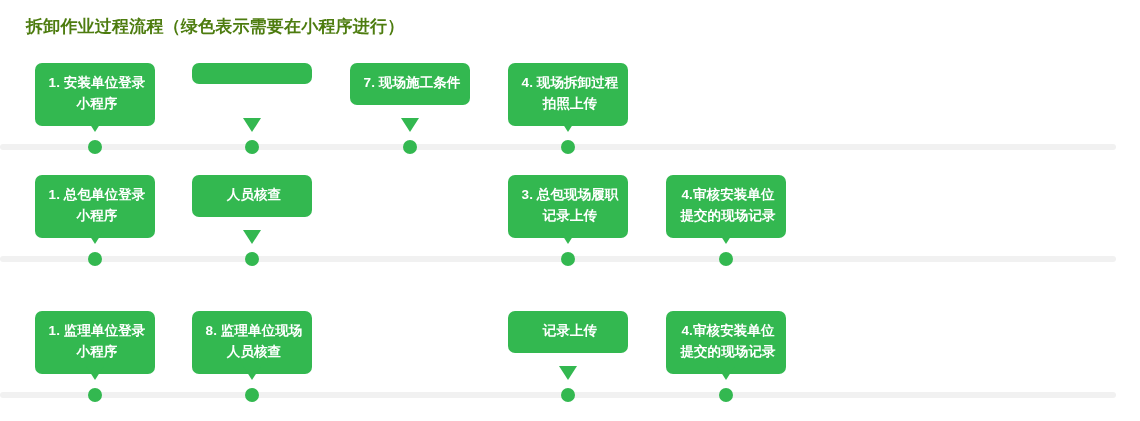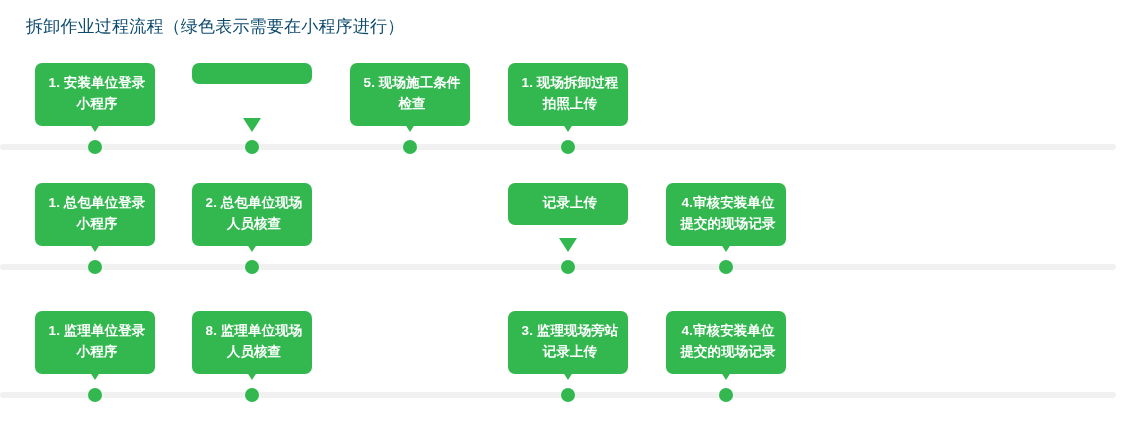--- a/index.html
+++ b/index.html
@@ -14,35 +14,35 @@
     overflow: hidden;
     position: relative;
     -webkit-font-smoothing: antialiased;
   }
 
   .page-title {
     position: absolute;
     left: 26px;
     top: 15px;
     font-size: 17px;
-    font-weight: 400;
-    color: #0c4a6e;
+    font-weight: 700;
+    color: #4d7c0f;
     letter-spacing: 0.2px;
     white-space: nowrap;
   }
 
   
   .flow-row {
     position: absolute;
     left: 0;
     width: 1140px;
     height: 120px;
   }
   .flow-row.row-1 { top: 56px; }
-  .flow-row.row-2 { top: 176px; }
+  .flow-row.row-2 { top: 168px; }
   .flow-row.row-3 { top: 304px; }
 
   .timeline-track {
     position: absolute;
     left: 0;
     top: 88px;
     width: 1116px;
     height: 6px;
     background: #f1f1f1;
     border-radius: 3px;
@@ -107,56 +107,55 @@
     <div class="node-dot"></div>
   </div>
   <div class="node" style="left:192px">
     <div class="node-card">
     </div>
     <div class="node-tail"></div>
     <div class="node-dot"></div>
   </div>
   <div class="node" style="left:350px">
     <div class="node-card">
-      <div>5. 现场施工条件</div>
-      <div>检查</div>
+      <div>7. 现场施工条件</div>
     </div>
     <div class="node-tail"></div>
     <div class="node-dot"></div>
   </div>
   <div class="node" style="left:508px">
     <div class="node-card">
-      <div>1. 现场拆卸过程</div>
+      <div>4. 现场拆卸过程</div>
       <div>拍照上传</div>
     </div>
     <div class="node-tail"></div>
     <div class="node-dot"></div>
   </div>
 </div>
 
 <div class="flow-row row-2">
   <div class="timeline-track"></div>
   <div class="node" style="left:35px">
     <div class="node-card">
       <div>1. 总包单位登录</div>
       <div>小程序</div>
     </div>
     <div class="node-tail"></div>
     <div class="node-dot"></div>
   </div>
   <div class="node" style="left:192px">
     <div class="node-card">
-      <div>2. 总包单位现场</div>
       <div>人员核查</div>
     </div>
     <div class="node-tail"></div>
     <div class="node-dot"></div>
   </div>
   <div class="node" style="left:508px">
     <div class="node-card">
+      <div>3. 总包现场履职</div>
       <div>记录上传</div>
     </div>
     <div class="node-tail"></div>
     <div class="node-dot"></div>
   </div>
   <div class="node" style="left:666px">
     <div class="node-card">
       <div>4.审核安装单位</div>
       <div>提交的现场记录</div>
     </div>
@@ -178,21 +177,20 @@
   <div class="node" style="left:192px">
     <div class="node-card">
       <div>8. 监理单位现场</div>
       <div>人员核查</div>
     </div>
     <div class="node-tail"></div>
     <div class="node-dot"></div>
   </div>
   <div class="node" style="left:508px">
     <div class="node-card">
-      <div>3. 监理现场旁站</div>
       <div>记录上传</div>
     </div>
     <div class="node-tail"></div>
     <div class="node-dot"></div>
   </div>
   <div class="node" style="left:666px">
     <div class="node-card">
       <div>4.审核安装单位</div>
       <div>提交的现场记录</div>
     </div>

